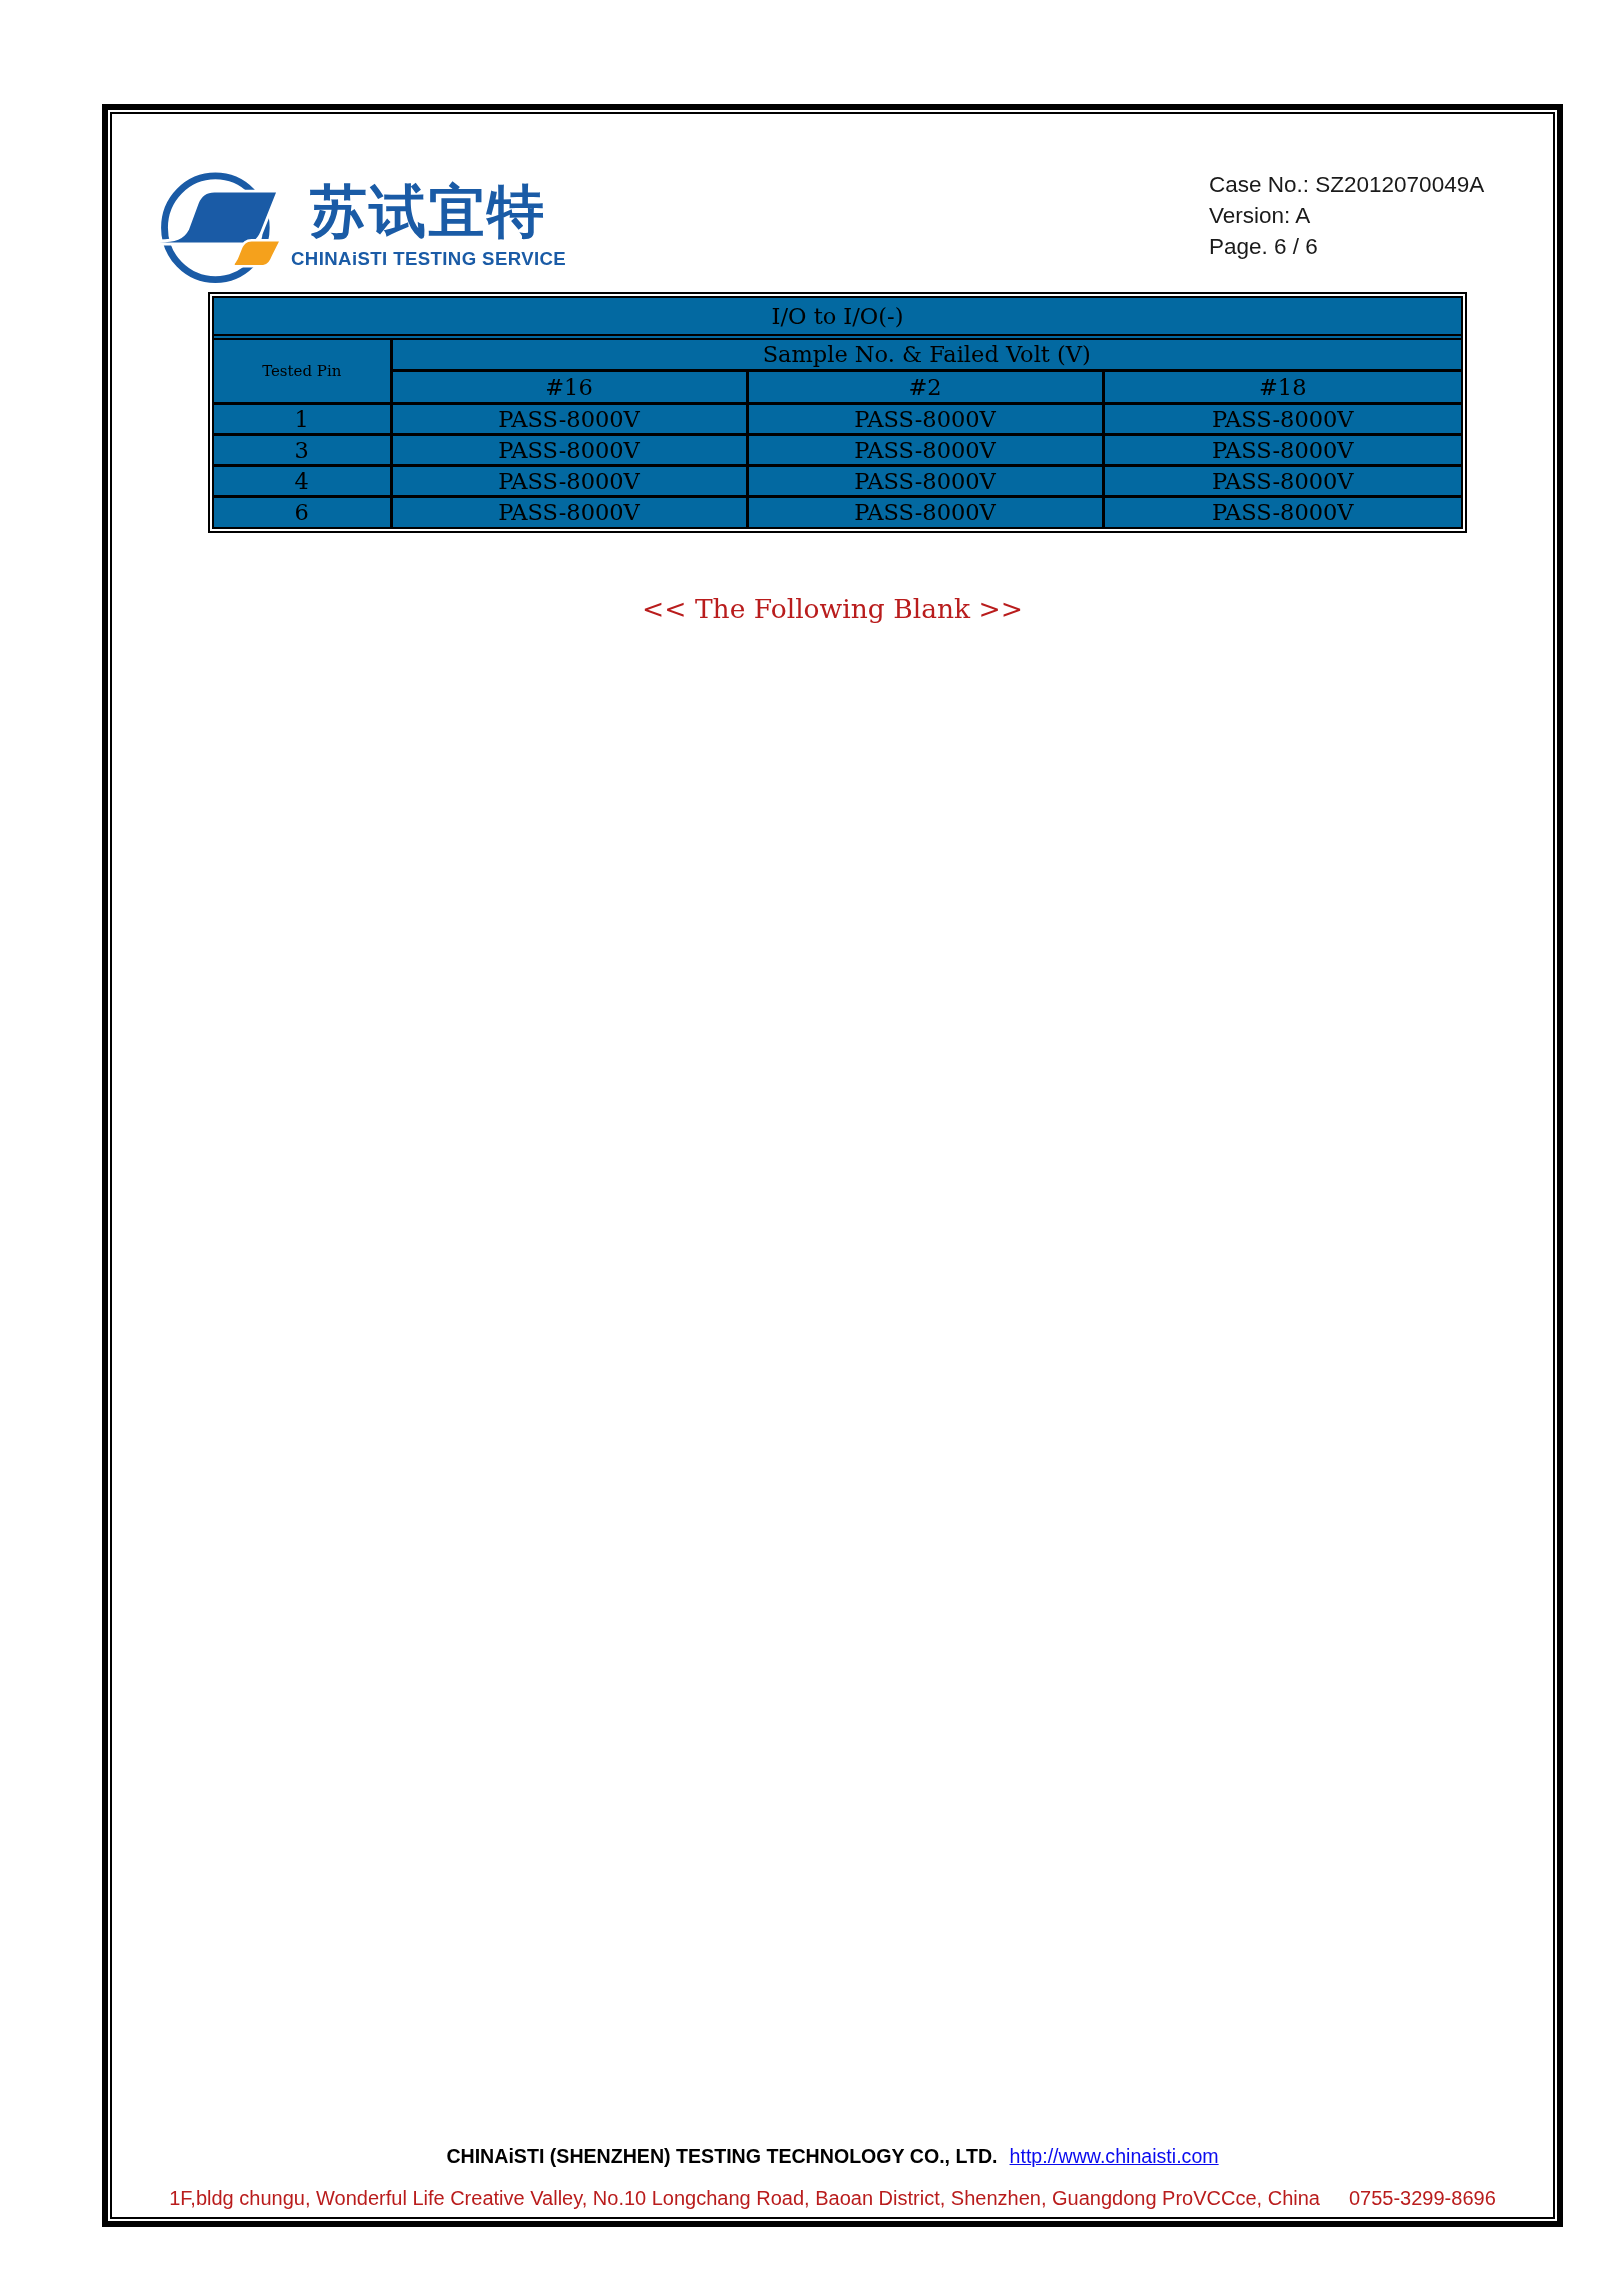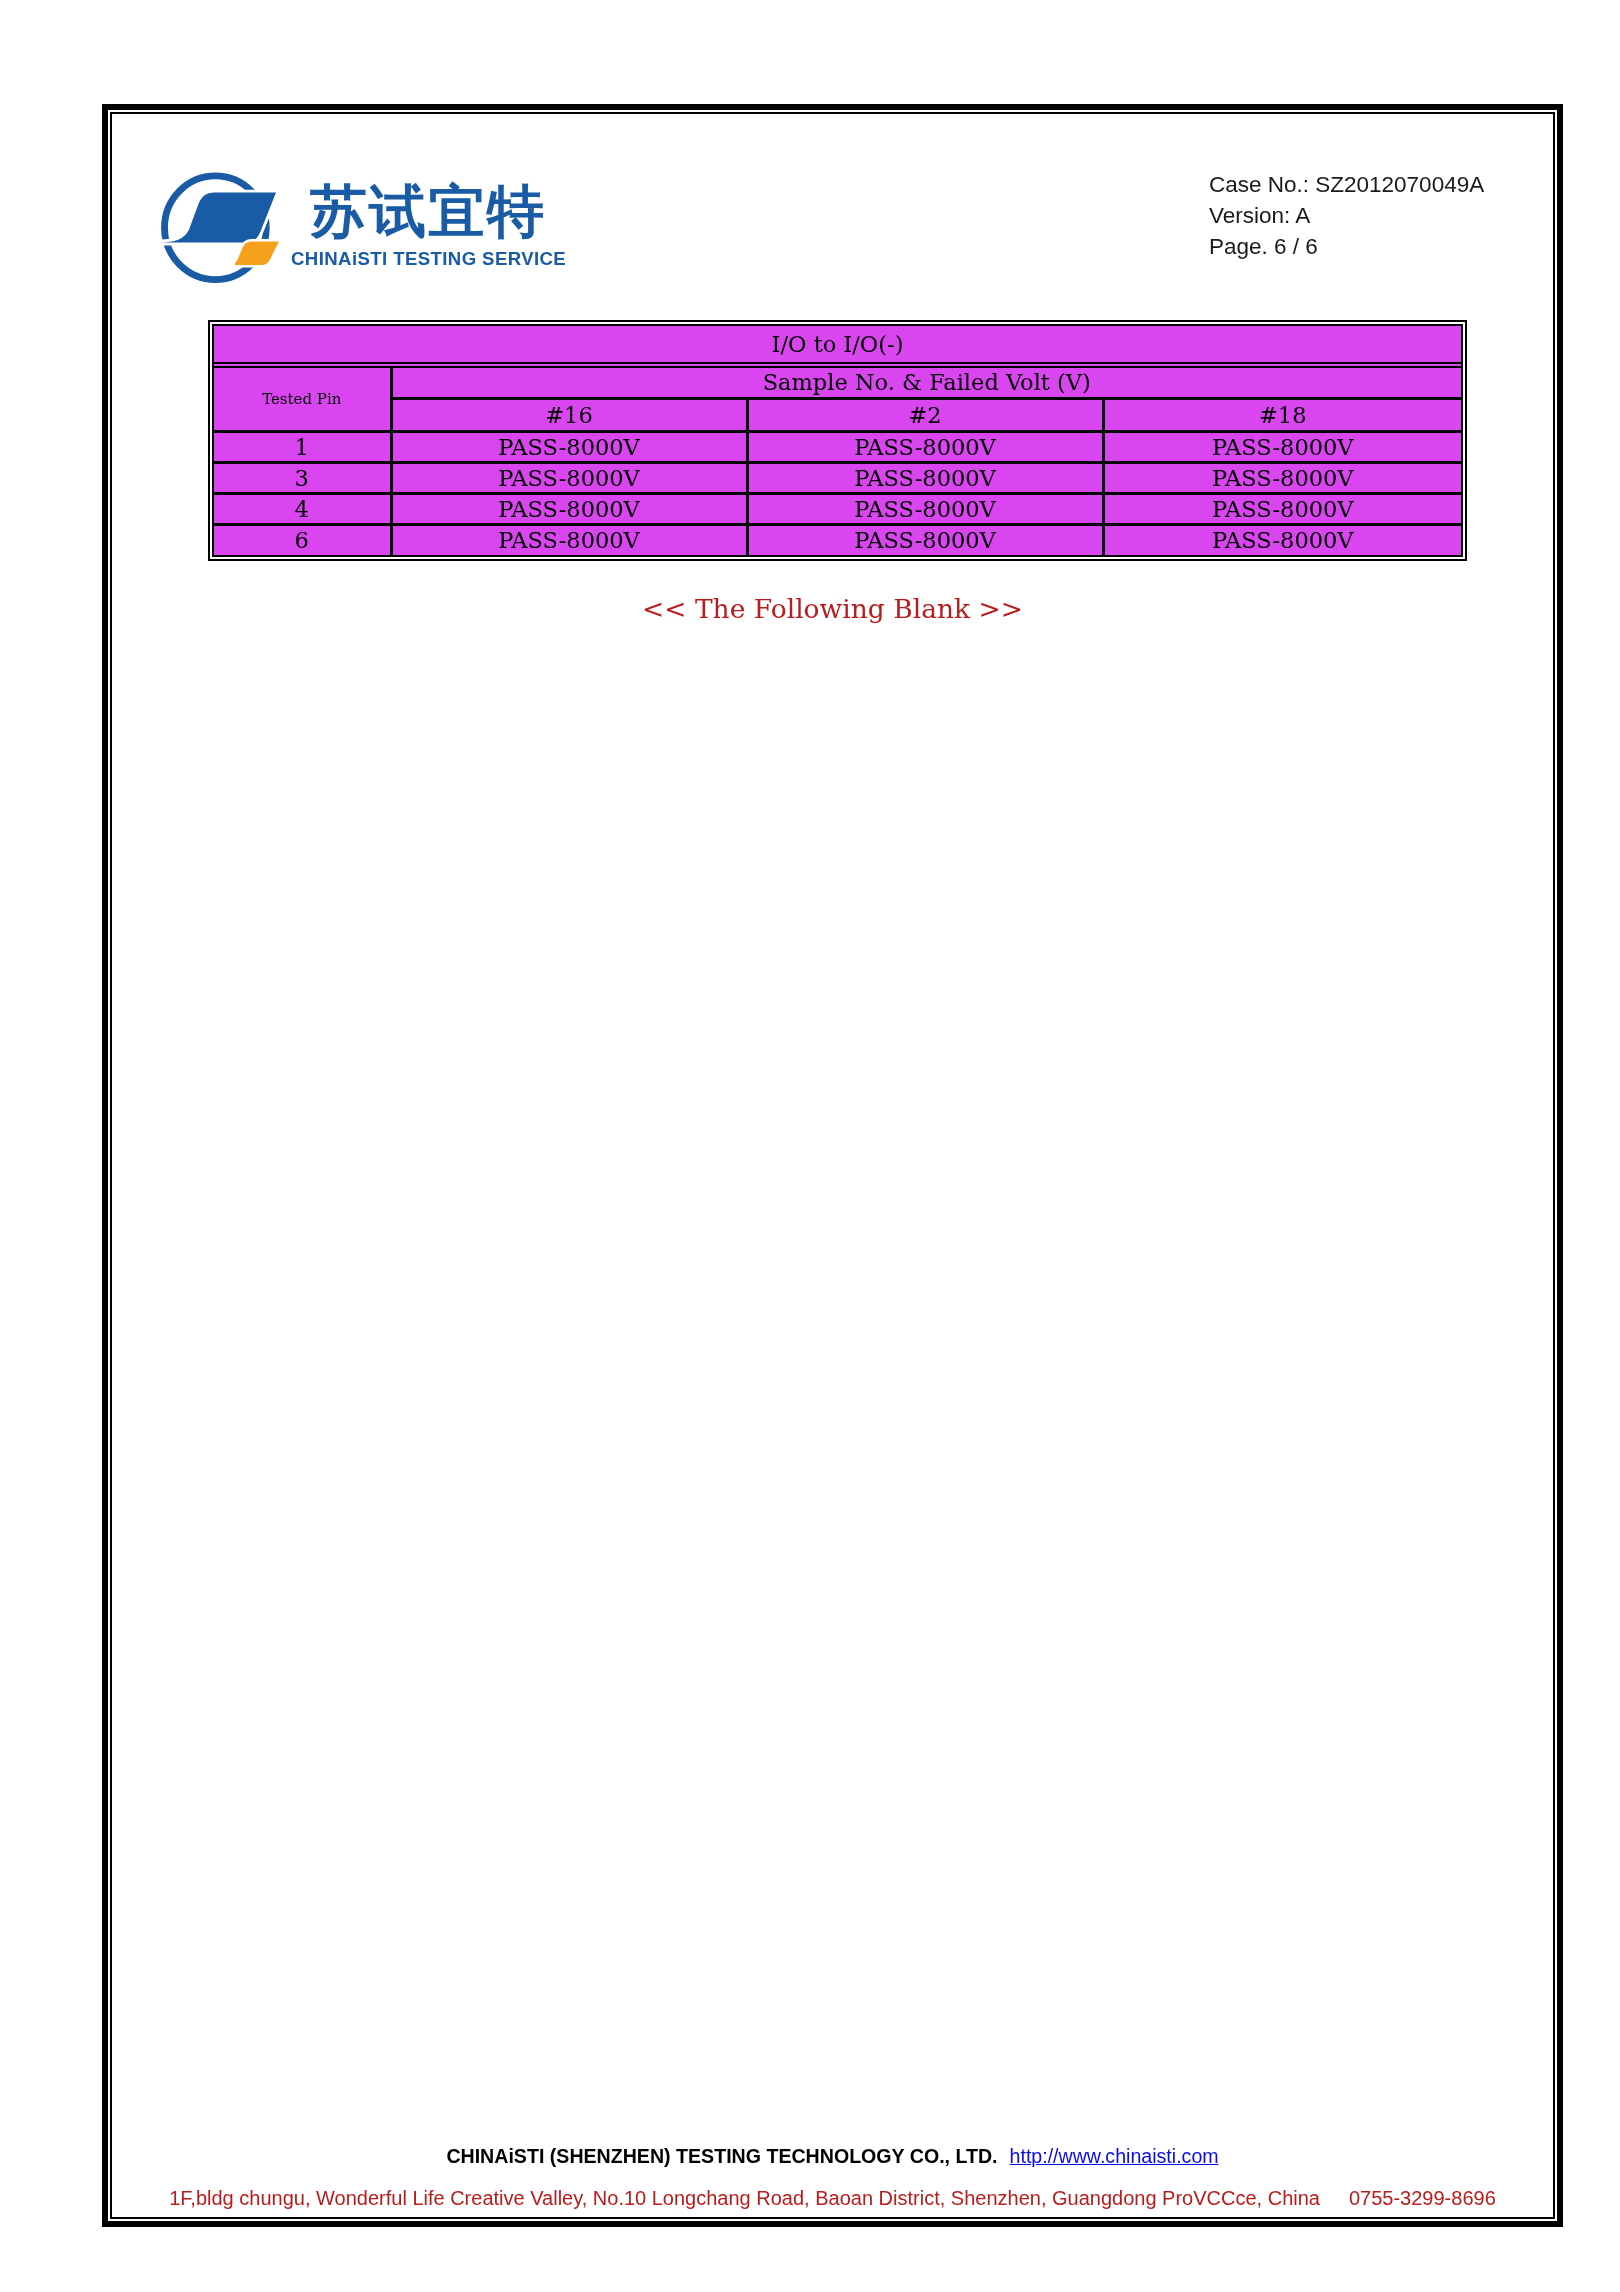--- a/index.html
+++ b/index.html
@@ -36,22 +36,21 @@
   .case-info {
     position: absolute; left: 1209px; top: 169px;
     font-size: 22.5px; line-height: 31px; color: #1a1a1a;
   }
   
   .table-wrap {
     position: absolute; left: 212px; top: 296px;
     border: 2.9px solid #000;
     outline: 2px solid #000;
     outline-offset: 2.9px;
-    background: #d946ef;
-    margin-top: 28px;
+    background: #0369a1;
   }
   table.report-table {
     border-collapse: collapse;
     table-layout: fixed;
     width: 1247px;
     font-family: "DejaVu Serif", serif;
     font-size: 22.5px;
     color: #000;
     text-align: center;
   }

